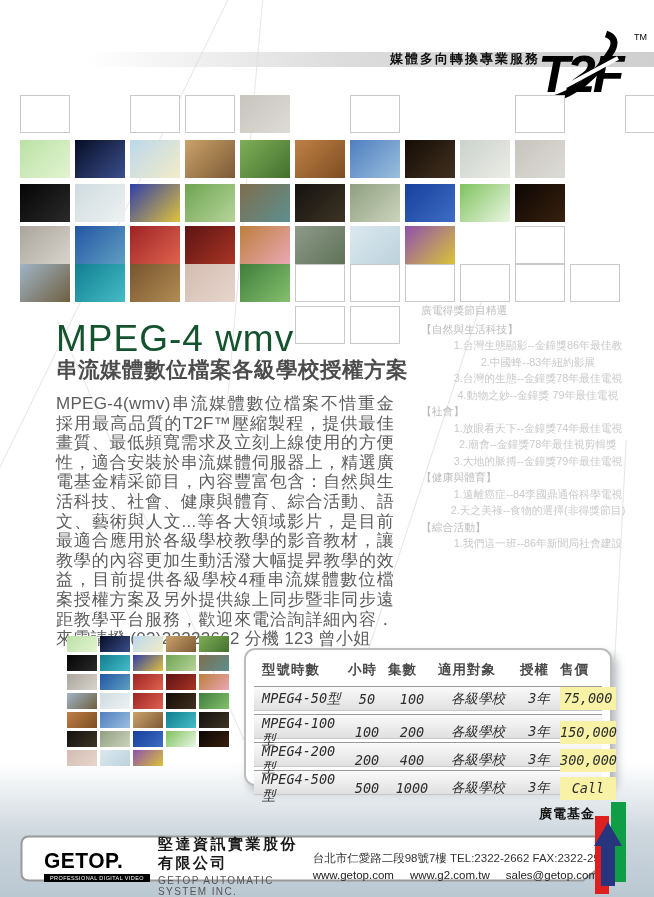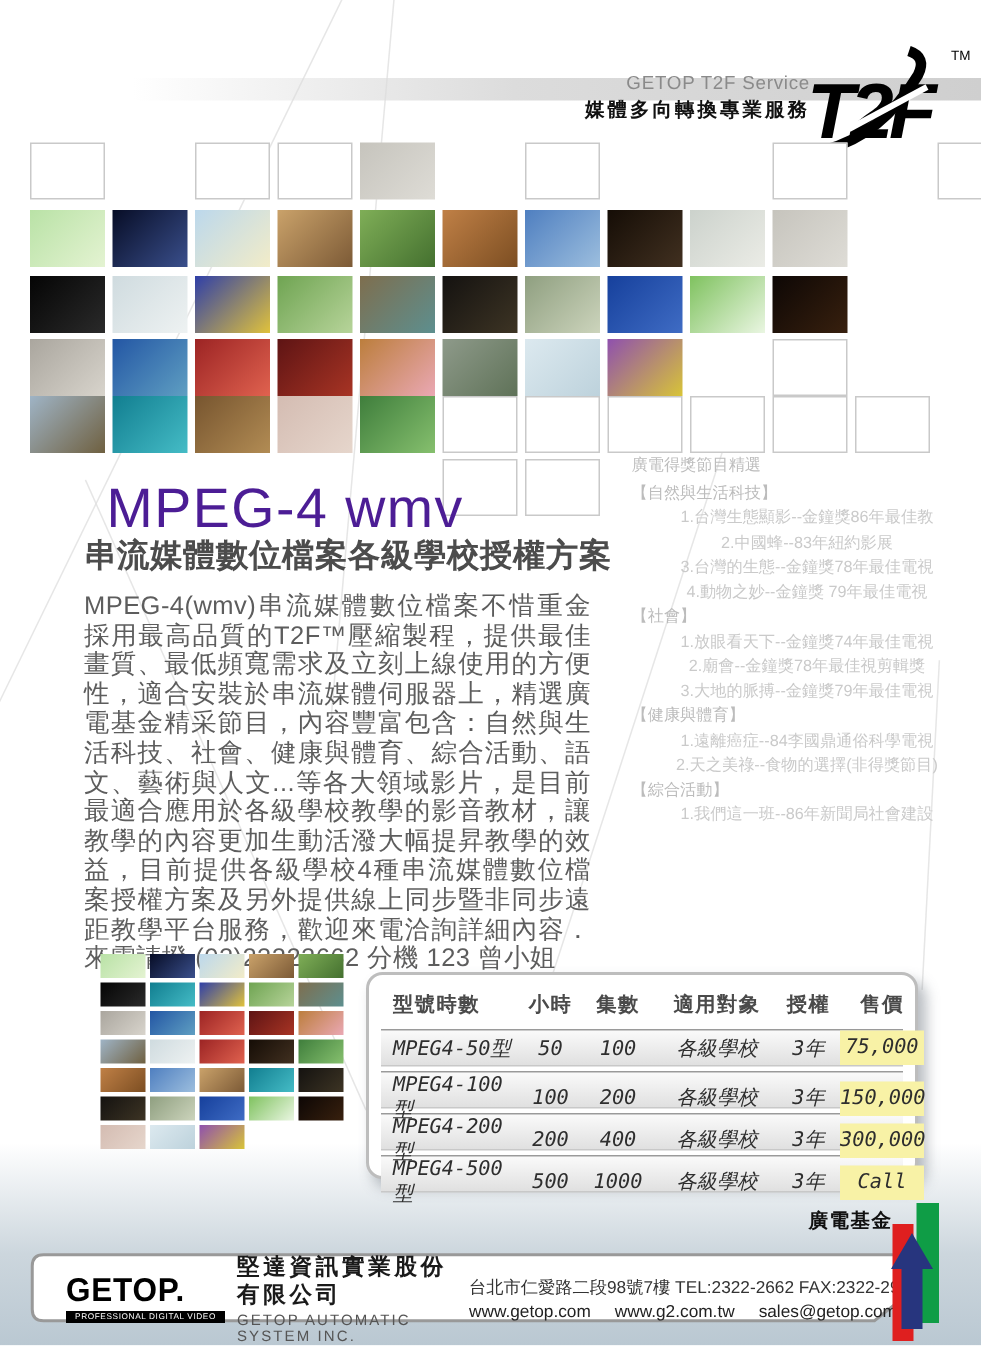--- a/index.html
+++ b/index.html
@@ -16,42 +16,42 @@
   .svc-en{font-size:12.5px;color:#8a8a8a;letter-spacing:.5px;}
   .svc-zh{font-size:13px;color:#111;font-weight:bold;letter-spacing:2px;margin-top:2px;}
   .t2f{position:absolute;left:536px;top:28px;}
 
   
   .cell{position:absolute;width:50px;height:38px;}
   .cell.empty{background:#fff;border:1px solid #c9c9c9;width:48px;height:36px;}
   .mini-cell{position:absolute;width:30px;height:16px;}
 
   
-  .title1{position:absolute;left:71px;top:318px;margin:0;font-size:37px;font-weight:400;
-          color:#4c1d95;letter-spacing:1px;}
+  .title1{position:absolute;left:56px;top:318px;margin:0;font-size:37px;font-weight:400;
+          color:#14532d;letter-spacing:1px;}
   .title2{position:absolute;left:56px;top:355px;margin:0;font-size:21.5px;font-weight:700;
           color:#4c4c4c;letter-spacing:.5px;}
   .bodytext{position:absolute;left:56px;top:394px;width:338px;margin:0;font-size:17px;
             line-height:19.6px;color:#5d5d5d;text-align:justify;letter-spacing:.3px;}
 
   
   .awards{position:absolute;left:421px;top:302px;width:234px;font-size:10.8px;
           line-height:16.5px;color:#c7c7c7;}
   .aw-head{color:#bdbdbd;margin-bottom:2px;}
   .aw-cat{color:#bcbcbc;}
   .aw-item{color:#cacaca;white-space:nowrap;overflow:hidden;text-align:center;}
 
   
   .table-card{position:absolute;left:244px;top:648px;width:368px;height:138px;background:#fff;
               border:2px solid #bdbdbd;border-radius:11px;box-sizing:border-box;
               box-shadow:5px 6px 9px rgba(95,105,115,.45);padding:7px 8px 6px 8px;}
   .t-grid{display:grid;grid-template-columns:92px 38px 48px 80px 38px 56px;column-gap:2px;
           align-items:center;}
   .t-head{height:26px;}
-  .th{font-size:13.5px;font-weight:700;color:#4a4a4a;text-align:center;letter-spacing:1px;}
+  .th{font-size:13.5px;font-weight:700;color:#4a4a4a;text-align:left;letter-spacing:1px;}
   .th:first-child{text-align:left;padding-left:8px;}
   .tr{height:23px;margin-top:3px;background:linear-gradient(180deg,#fafafa,#e0e0e0);
       border-top:1px solid #9a9a9a;border-bottom:1px solid #c8c8c8;font-style:italic;}
   .td{font-size:13.5px;color:#2e2e2e;text-align:center;
       font-family:"DejaVu Sans Mono","Liberation Sans",monospace,sans-serif;}
   .td.model{text-align:left;padding-left:8px;}
   .td.price{height:23px;line-height:23px;}
 
   
   .fund-label{position:absolute;left:539px;top:805px;font-size:13px;font-weight:700;color:#111;
@@ -84,21 +84,20 @@
   <div class="hairline" style="left:120px;top:-60px;height:560px;transform:rotate(26deg);"></div>
   <div class="hairline" style="left:242px;top:-20px;height:500px;transform:rotate(5deg);"></div>
   <div class="hairline" style="left:150px;top:300px;height:460px;transform:rotate(-24deg);"></div>
   <div class="hairline" style="left:410px;top:260px;height:520px;transform:rotate(18deg);"></div>
   <div class="hairline" style="left:620px;top:440px;height:220px;transform:rotate(3deg);"></div>
 
   <div class="bottom-grad"></div>
 
   <div class="band"></div>
   <div class="svc">
-    <div class="svc-en">GETOP T2F Service</div>
     <div class="svc-zh">媒體多向轉換專業服務</div>
   </div>
   <svg class="t2f" width="112" height="80" viewBox="0 0 112 80">
     <g font-family="Liberation Sans, sans-serif">
       <text x="2" y="64" font-size="52" font-weight="bold" font-style="italic" letter-spacing="-3" fill="#000">T2F</text>
       <path d="M14 72 Q52 62 76 22 Q82 10 70 6" stroke="#000" stroke-width="7" fill="none"></path>
       <path d="M30 58 L82 30" stroke="#fff" stroke-width="4"></path>
       <text x="98" y="12" font-size="9" fill="#000">TM</text>
     </g>
   </svg>

